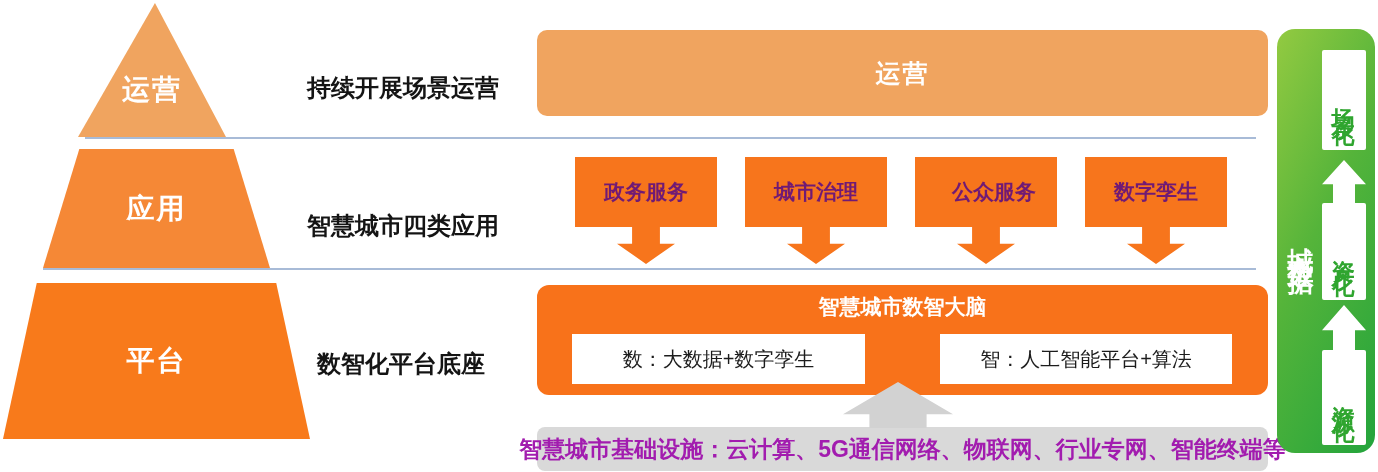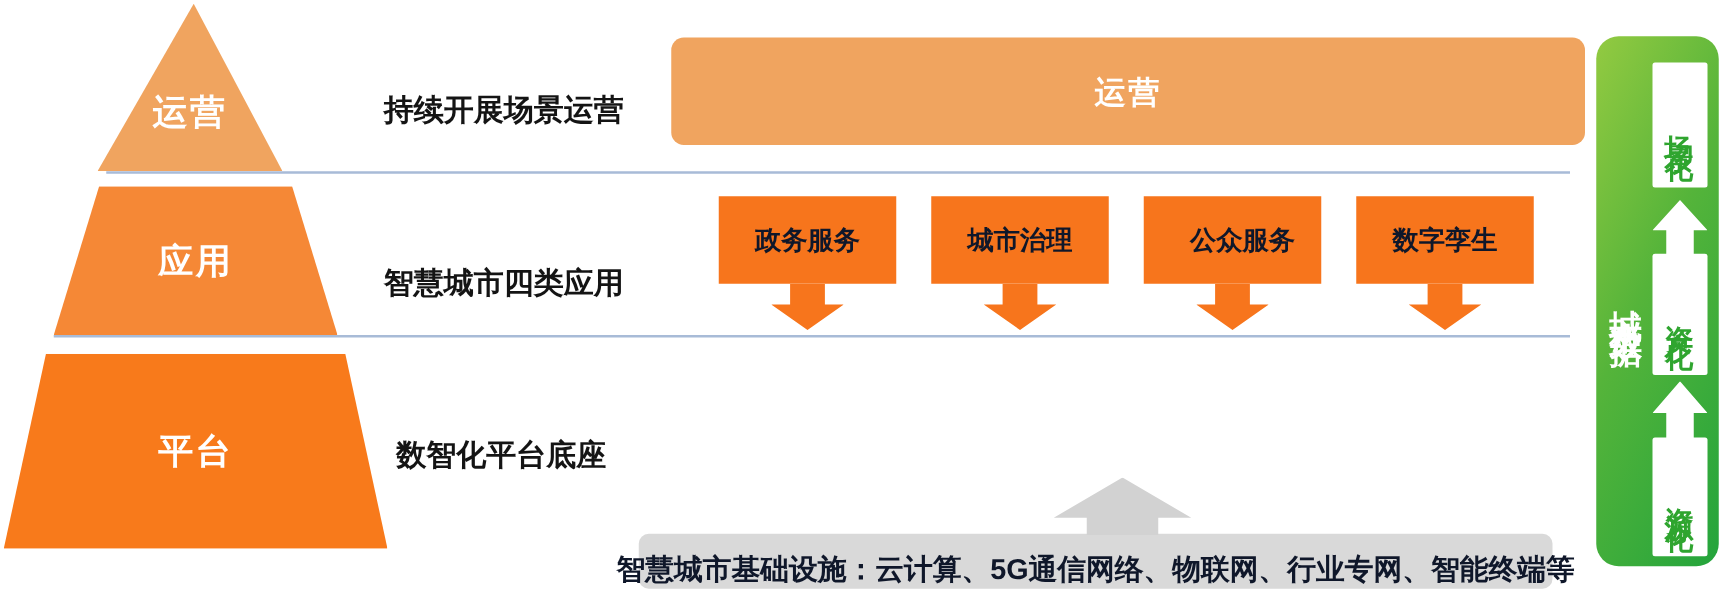--- a/index.html
+++ b/index.html
@@ -33,44 +33,44 @@
   .cap3 { left: 317px; top: 348px; }
 
   
   .op-box { position: absolute; left: 537px; top: 30px; width: 731px; height: 86px;
             background: #F0A45F; border-radius: 10px; display: flex; align-items: center;
             justify-content: center; color: #fff; font-weight: bold; font-size: 25px; letter-spacing: 2px; }
 
   
   .app-box { position: absolute; top: 157px; width: 142px; height: 70px; background: #F7751C;
              display: flex; align-items: center; justify-content: center;
-             color: #0f172a; font-weight: bold; font-size: 21px; }
+             color: #701a75; font-weight: bold; font-size: 21px; }
   .app1 { left: 575px; } .app2 { left: 745px; justify-content: center; } .app3 { left: 915px; padding-left: 16px; } .app4 { left: 1085px; }
   .down-arrow { position: absolute; top: 227px; width: 58px; height: 37px; background: #F7751C;
                 clip-path: polygon(26% 0, 74% 0, 74% 45%, 100% 45%, 50% 100%, 0 45%, 26% 45%); }
   .da1 { left: 617px; } .da2 { left: 787px; } .da3 { left: 957px; } .da4 { left: 1127px; }
 
   
   .brain { position: absolute; left: 537px; top: 285px; width: 731px; height: 110px;
            background: #F8721A; border-radius: 12px; z-index: 1; }
   .brain-title { position: absolute; top: 8px; left: 0; right: 0; text-align: center;
                  color: #fff; font-weight: bold; font-size: 21px; }
   .brain-sub { position: absolute; top: 49px; height: 50px; background: #fff;
                display: flex; align-items: center; justify-content: center;
                color: #1c1c1c; font-size: 20px; }
   .brain-sub-left { left: 35px; width: 293px; }
   .brain-sub-right { left: 403px; width: 292px; }
 
   
   .infra-arrow { position: absolute; left: 843px; top: 382px; width: 110px; height: 46px;
                  background: #D2D2D2; z-index: 2;
                  clip-path: polygon(50% 0, 100% 70%, 76% 70%, 76% 100%, 24% 100%, 24% 70%, 0 70%); }
-  .infra-box { position: absolute; left: 511px; top: 427px; width: 731px; height: 44px;
-               background: #D9D9D9; border-radius: 8px; display: flex; align-items: flex-end;
-               justify-content: center; color: #0f172a; font-weight: bold; font-size: 23px;
+  .infra-box { position: absolute; left: 537px; top: 427px; width: 731px; height: 44px;
+               background: #D9D9D9; border-radius: 8px; display: flex; align-items: center;
+               justify-content: center; color: #a21caf; font-weight: bold; font-size: 23px;
                white-space: nowrap; }
 
   
   .data-bar { position: absolute; left: 1277px; top: 29px; width: 98px; height: 424px;
               border-radius: 18px; z-index: 1;
               background: linear-gradient(115deg, #93CA41 0%, #55B43A 45%, #23A43C 100%); }
   .vtext { writing-mode: vertical-rl; text-orientation: upright; }
   .city-data { position: absolute; left: 7px; top: 50%; transform: translateY(-50%);
                color: #fff; font-weight: bold; font-size: 26px; letter-spacing: 7px; }
   .stage-box { position: absolute; left: 45px; width: 44px; background: #fff; border-radius: 2px;
@@ -120,20 +120,29 @@
     <span>公众服务</span>
   </div>
   <div class="app-box app4">
     <span>数字孪生</span>
   </div>
   <div class="down-arrow da1"></div>
   <div class="down-arrow da2"></div>
   <div class="down-arrow da3"></div>
   <div class="down-arrow da4"></div>
 
+  <div class="brain">
+    <div class="brain-title">智慧城市数智大脑</div>
+    <div class="brain-sub brain-sub-left">
+      <span>数：大数据+数字孪生</span>
+    </div>
+    <div class="brain-sub brain-sub-right">
+      <span>智：人工智能平台+算法</span>
+    </div>
+  </div>
 
   <div class="infra-arrow"></div>
   <div class="infra-box">
     <span>智慧城市基础设施：云计算、5G通信网络、物联网、行业专网、智能终端等</span>
   </div>
 
   <div class="data-bar">
     <div class="city-data vtext">城市数据</div>
     <div class="stage-box sb1">
       <span class="vtext">场景化</span>

